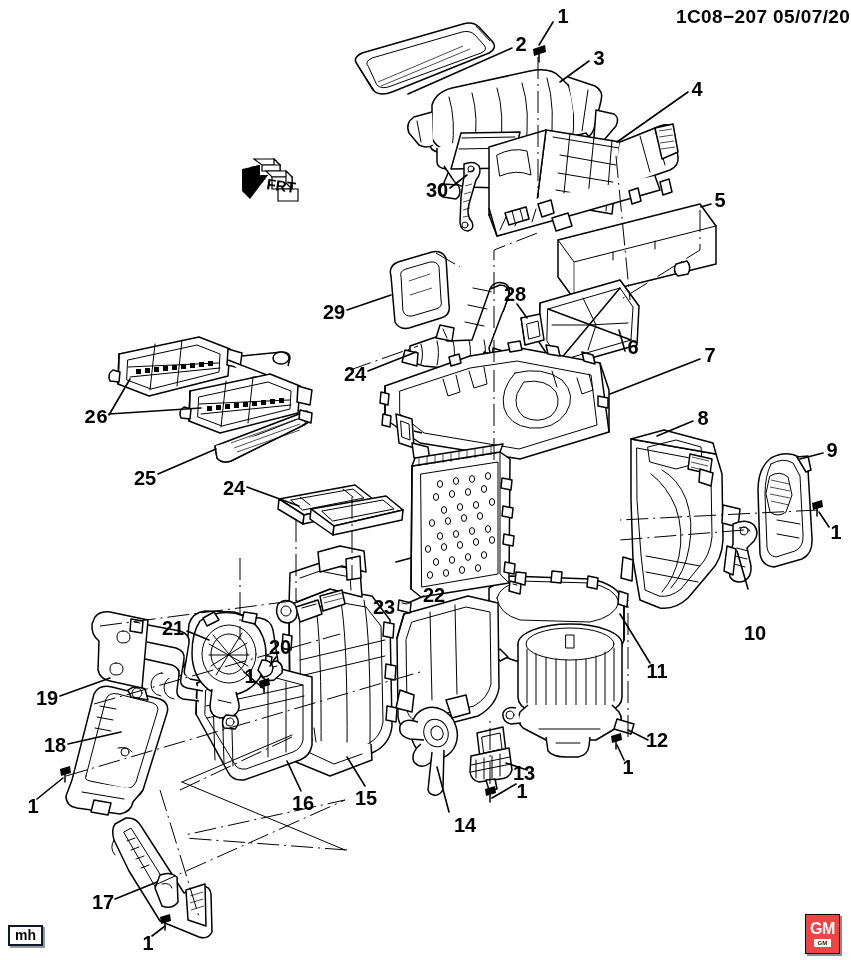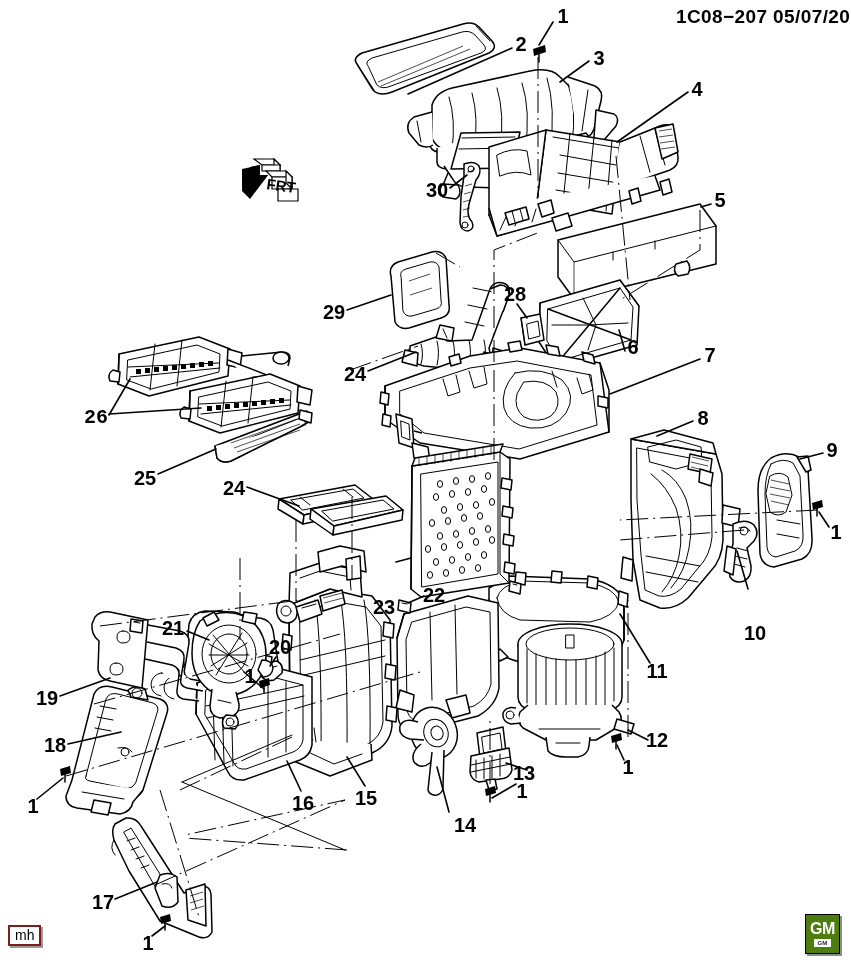--- a/index.html
+++ b/index.html
@@ -5,25 +5,25 @@
   html,body{margin:0;padding:0;background:#ffffff;}
   body{width:851px;height:960px;position:relative;overflow:hidden;
        font-family:"Liberation Sans","DejaVu Sans",sans-serif;color:#000;}
   #sheet{position:absolute;inset:0;width:851px;height:960px;}
   #svgroot{position:absolute;left:0;top:0;width:851px;height:960px;}
 
   .hdr{position:absolute;font-size:19px;font-weight:bold;letter-spacing:.4px;
        white-space:nowrap;color:#000;}
   .lbl{position:absolute;font-size:20px;font-weight:bold;line-height:1;
        white-space:nowrap;color:#000;transform:translate(-50%,-50%);}
-  .mh{position:absolute;left:8px;top:925px;border:2px solid #7f1d1d;
-      padding:0px 5px 1px;font-size:14px;font-weight:normal;line-height:16px;
+  .mh{position:absolute;left:8px;top:925px;border:2px solid #0f172a;
+      padding:0px 5px 1px;font-size:14px;font-weight:bold;line-height:16px;
       background:#fff;box-shadow:2px 2px 0 #9a9a9a;}
   .gm{position:absolute;left:805px;top:914px;width:33px;height:38px;
-      background:#4d7c0f;border:1px solid #000;box-shadow:2px 2px 0 #8d8d8d;
+      background:#ef4444;border:1px solid #000;box-shadow:2px 2px 0 #8d8d8d;
       display:flex;flex-direction:column;align-items:center;justify-content:center;}
   .gm .g1{color:#fff;font-size:16px;font-weight:bold;line-height:16px;letter-spacing:-.5px;}
   .gm .g2{color:#1a1a1a;background:#fff;font-size:6px;font-weight:bold;
           line-height:8px;padding:0 3px;margin-top:2px;letter-spacing:.2px;}
   .frtw{position:absolute;left:222px;top:155px;width:86px;height:52px;}
 </style>
 </head>
 <body>
 
 <div id="sheet">

